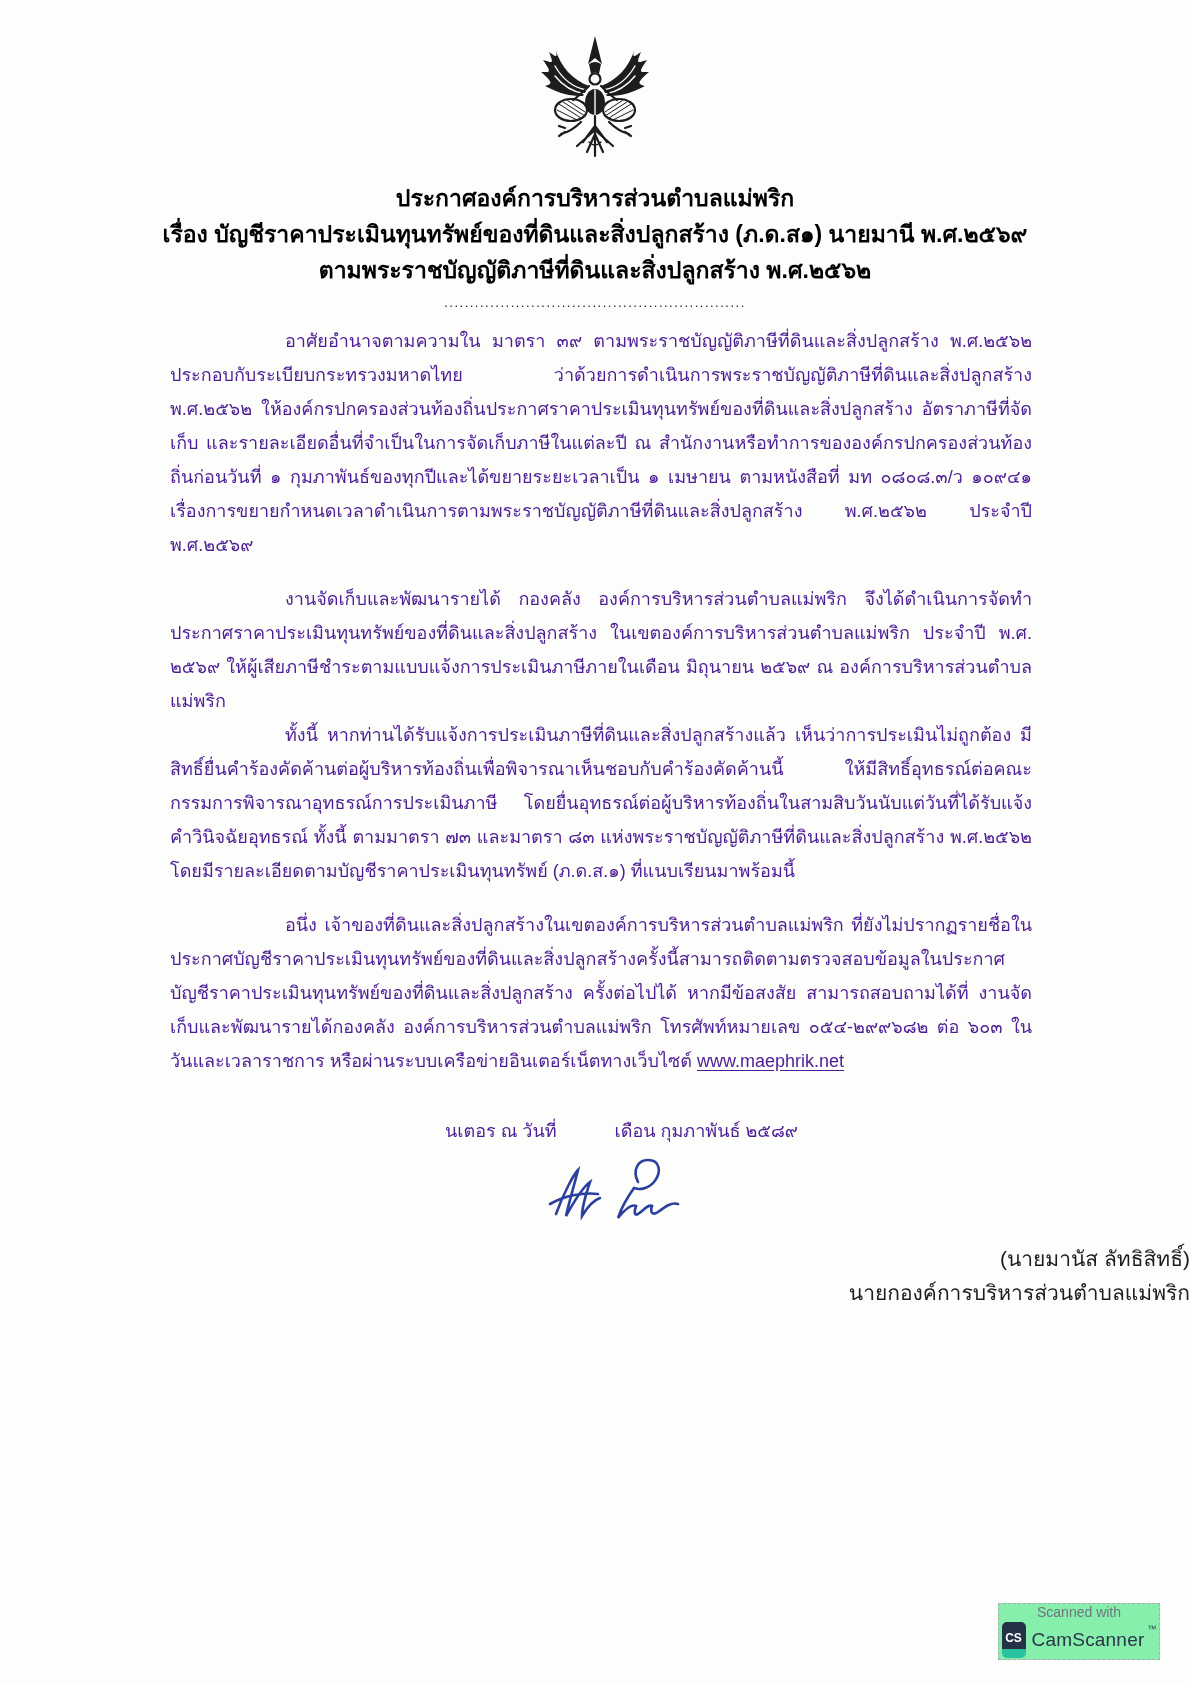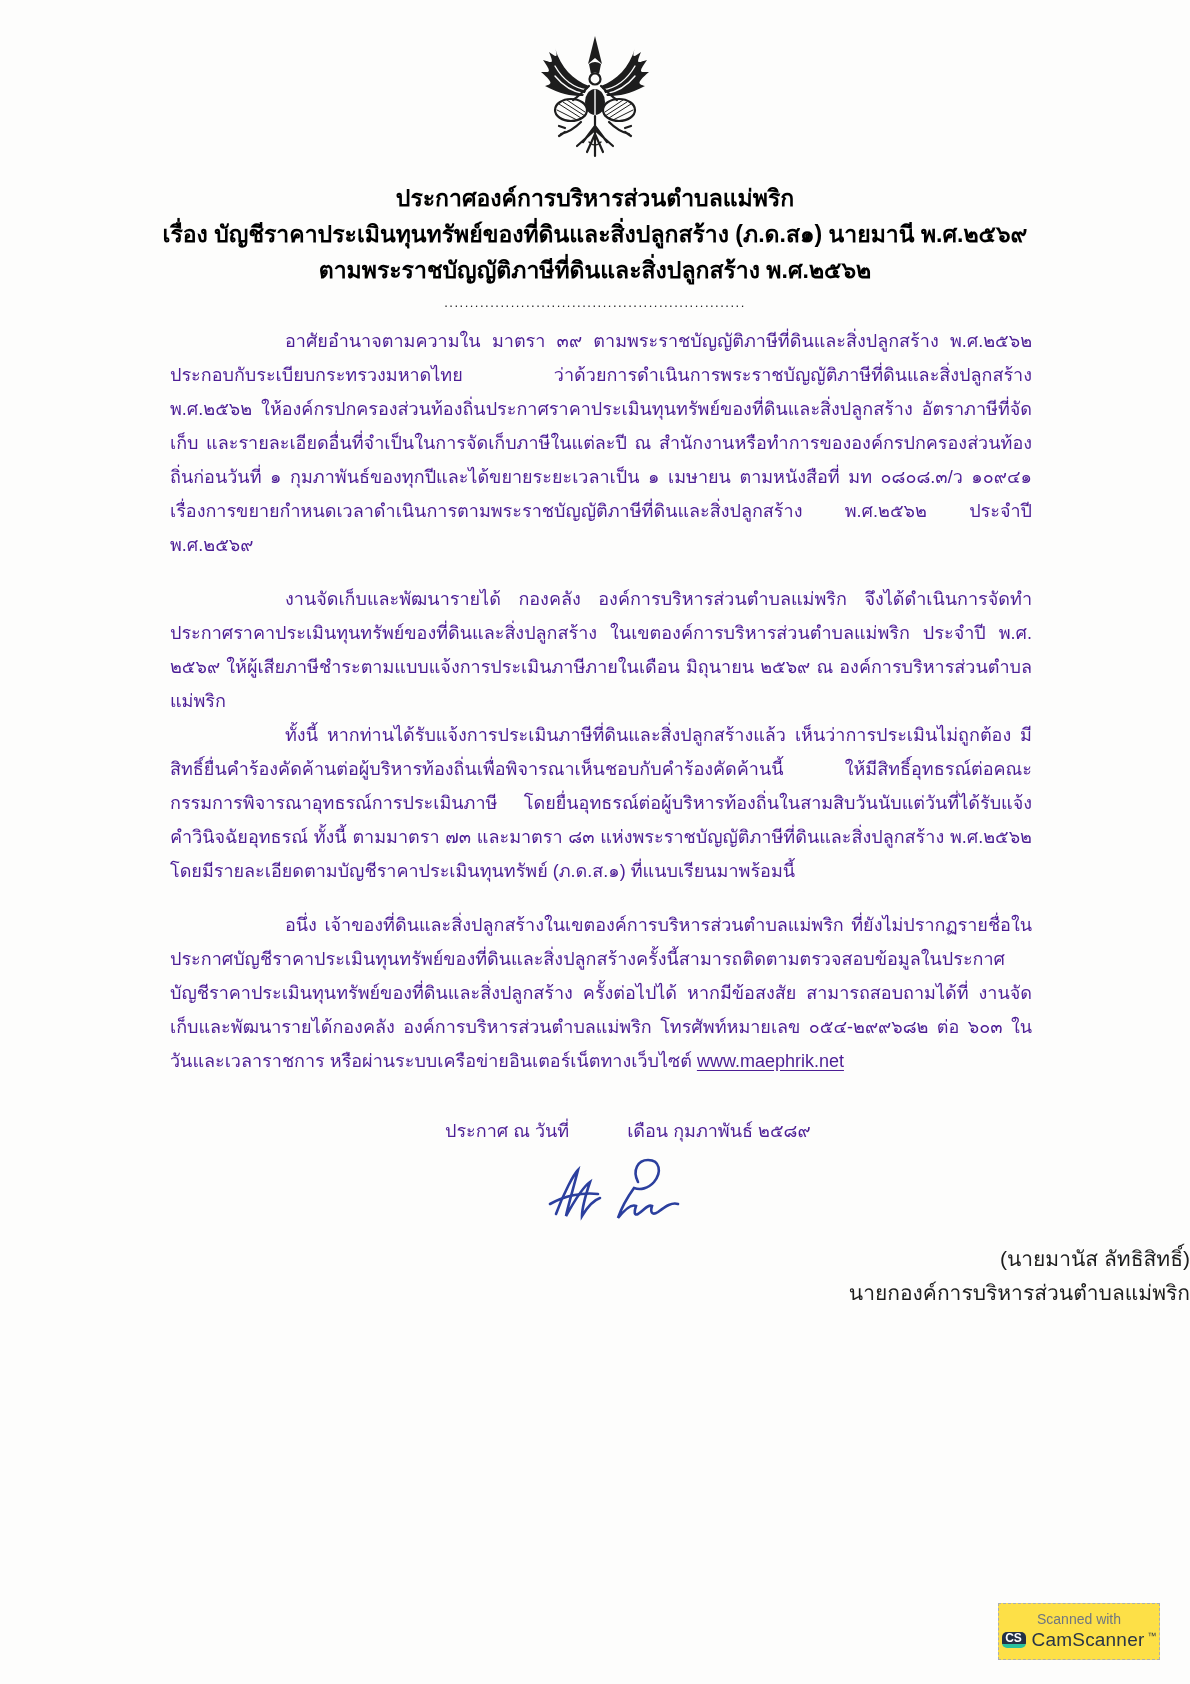--- a/index.html
+++ b/index.html
@@ -81,40 +81,40 @@
   }
 
   
   .cs-badge {
     position: absolute;
     right: 30px;
     bottom: 24px;
     width: 162px;
     height: 57px;
     border: 1px dashed #a9adb3;
-    background: #fde047;
+    background: #86efac;
     display: flex;
     flex-direction: column;
     align-items: center;
     justify-content: center;
     gap: 2px;
   }
   .cs-badge .scanned-with {
     font-size: 14px;
     color: #6f7680;
     line-height: 15px;
   }
   .cs-badge .brand-row {
     display: flex;
     align-items: center;
     gap: 6px;
   }
   .cs-icon {
     width: 24px;
-    height: 16px;
+    height: 36px;
     border-radius: 5px;
     background: linear-gradient(to bottom, #243146 0 76%, #29c19e 76% 100%);
     color: #ffffff;
     font-size: 12px;
     font-weight: bold;
     display: flex;
     align-items: center;
     justify-content: center;
     padding-bottom: 5px;
   }
@@ -181,21 +181,21 @@
   <div class="divider">...........................................................</div>
 
   <div class="body-text">
     <div class="para">อาศัยอำนาจตามความใน มาตรา ๓๙ ตามพระราชบัญญัติภาษีที่ดินและสิ่งปลูกสร้าง พ.ศ.๒๕๖๒ ประกอบกับระเบียบกระทรวงมหาดไทย ว่าด้วยการดำเนินการพระราชบัญญัติภาษีที่ดินและสิ่งปลูกสร้าง พ.ศ.๒๕๖๒ ให้องค์กรปกครองส่วนท้องถิ่นประกาศราคาประเมินทุนทรัพย์ของที่ดินและสิ่งปลูกสร้าง อัตราภาษีที่จัดเก็บ และรายละเอียดอื่นที่จำเป็นในการจัดเก็บภาษีในแต่ละปี ณ สำนักงานหรือทำการขององค์กรปกครองส่วนท้องถิ่นก่อนวันที่ ๑ กุมภาพันธ์ของทุกปีและได้ขยายระยะเวลาเป็น ๑  เมษายน ตามหนังสือที่ มท ๐๘๐๘.๓/ว ๑๐๙๔๑ เรื่องการขยายกำหนดเวลาดำเนินการตามพระราชบัญญัติภาษีที่ดินและสิ่งปลูกสร้าง พ.ศ.๒๕๖๒ ประจำปี พ.ศ.๒๕๖๙</div>
     <div class="para gap-before">งานจัดเก็บและพัฒนารายได้ กองคลัง องค์การบริหารส่วนตำบลแม่พริก จึงได้ดำเนินการจัดทำประกาศราคาประเมินทุนทรัพย์ของที่ดินและสิ่งปลูกสร้าง ในเขตองค์การบริหารส่วนตำบลแม่พริก ประจำปี พ.ศ. ๒๕๖๙ ให้ผู้เสียภาษีชำระตามแบบแจ้งการประเมินภาษีภายในเดือน มิถุนายน ๒๕๖๙ ณ องค์การบริหารส่วนตำบลแม่พริก</div>
     <div class="para">ทั้งนี้ หากท่านได้รับแจ้งการประเมินภาษีที่ดินและสิ่งปลูกสร้างแล้ว เห็นว่าการประเมินไม่ถูกต้อง มีสิทธิ์ยื่นคำร้องคัดค้านต่อผู้บริหารท้องถิ่นเพื่อพิจารณาเห็นชอบกับคำร้องคัดค้านนี้ ให้มีสิทธิ์อุทธรณ์ต่อคณะกรรมการพิจารณาอุทธรณ์การประเมินภาษี โดยยื่นอุทธรณ์ต่อผู้บริหารท้องถิ่นในสามสิบวันนับแต่วันที่ได้รับแจ้งคำวินิจฉัยอุทธรณ์ ทั้งนี้ ตามมาตรา ๗๓ และมาตรา ๘๓ แห่งพระราชบัญญัติภาษีที่ดินและสิ่งปลูกสร้าง พ.ศ.๒๕๖๒ โดยมีรายละเอียดตามบัญชีราคาประเมินทุนทรัพย์ (ภ.ด.ส.๑) ที่แนบเรียนมาพร้อมนี้</div>
     <div class="para gap-before"><span>อนึ่ง เจ้าของที่ดินและสิ่งปลูกสร้างในเขตองค์การบริหารส่วนตำบลแม่พริก ที่ยังไม่ปรากฏรายชื่อในประกาศบัญชีราคาประเมินทุนทรัพย์ของที่ดินและสิ่งปลูกสร้างครั้งนี้สามารถติดตามตรวจสอบข้อมูลในประกาศบัญชีราคาประเมินทุนทรัพย์ของที่ดินและสิ่งปลูกสร้าง ครั้งต่อไปได้ หากมีข้อสงสัย สามารถสอบถามได้ที่ งานจัดเก็บและพัฒนารายได้กองคลัง องค์การบริหารส่วนตำบลแม่พริก โทรศัพท์หมายเลข ๐๕๔-๒๙๙๖๘๒ ต่อ ๖๐๓ ในวันและเวลาราชการ หรือผ่านระบบเครือข่ายอินเตอร์เน็ตทางเว็บไซต์ </span><span class="url-link">www.maephrik.net</span></div>
 
 
     <div class="date-line">
-      <span>ประกาศ ณ วันที่</span><span class="date-spacer"></span><span>เดือน  กุมภาพันธ์  ๒๕๘๙</span>
+      <span>นเตอร ณ วันที่</span><span class="date-spacer"></span><span>เดือน  กุมภาพันธ์  ๒๕๘๙</span>
     </div>
   </div>
 
   <div class="signature-block">
     <div class="signature-svg-wrap">
       <svg width="190" height="88" viewBox="0 0 190 88" fill="none" stroke="#2b3f9e" stroke-width="2.6" stroke-linecap="round">
         <path d="M36 62 C44 40 54 22 58 18 C54 34 48 54 46 64 C56 46 64 34 70 30 C66 42 62 56 62 64 C68 54 74 48 80 46"></path>
         <path d="M30 52 C44 44 62 40 78 42"></path>
         <path d="M118 30 C112 18 118 8 128 8 C140 8 142 20 134 30 C128 37 120 38 114 36 C104 50 100 60 98 66 C106 56 112 52 116 54 C114 60 114 64 118 62 C124 58 128 52 132 54 C130 60 132 64 138 60 C146 54 152 50 158 52"></path>
       </svg>

